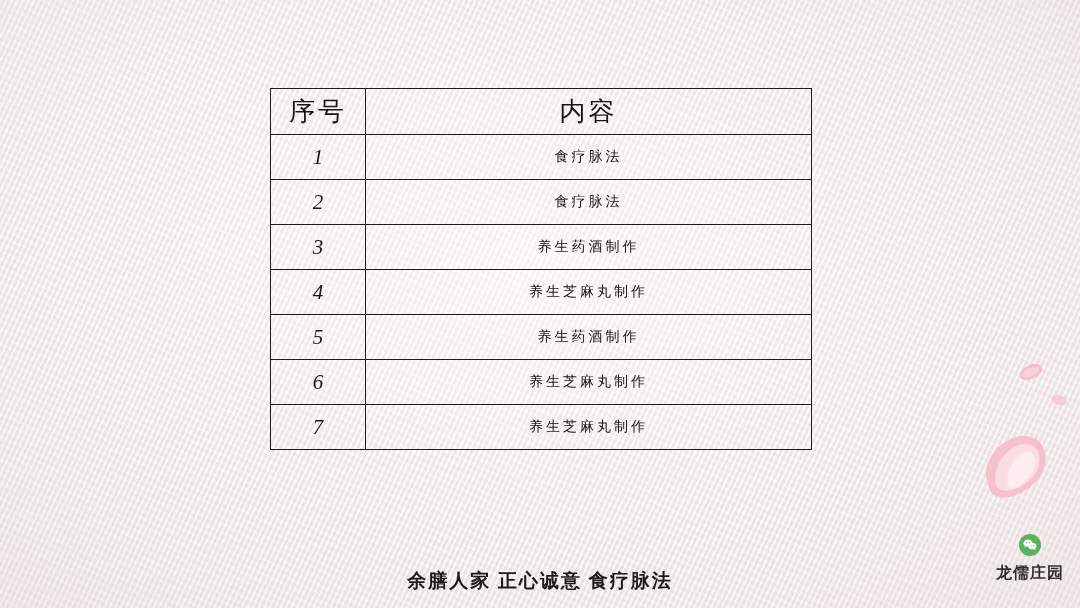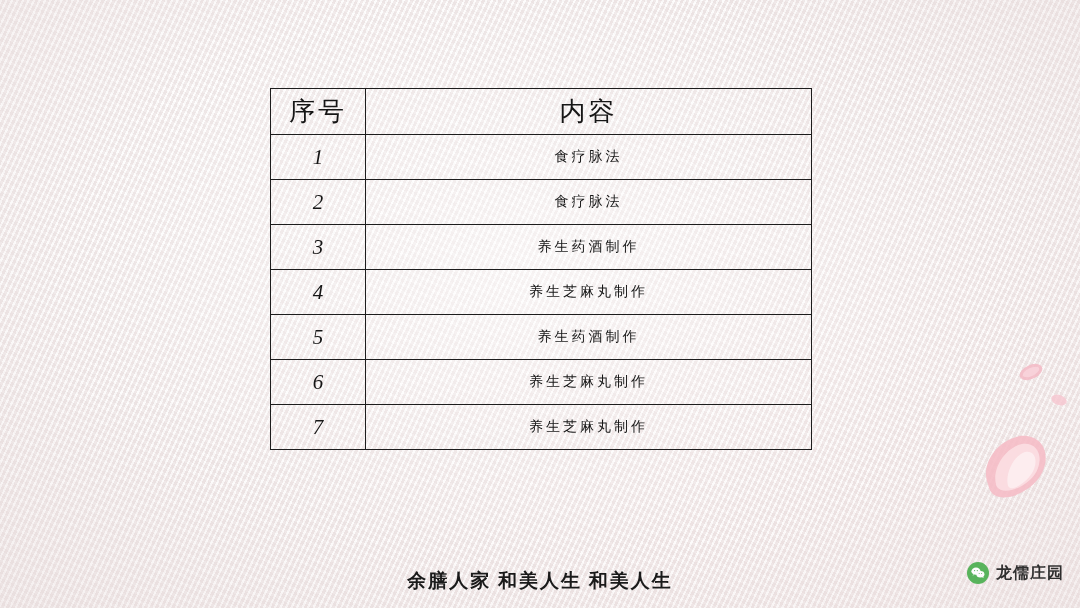--- a/index.html
+++ b/index.html
@@ -104,20 +104,21 @@
     position: absolute;
     right: 16px;
     bottom: 24px;
     display: flex;
     align-items: center;
     gap: 7px;
     color: #2b2b2b;
     font-size: 16px;
     letter-spacing: 1px;
     opacity: 0.92;
+    flex-direction: column;
   }
   .wechat-badge {
     width: 22px;
     height: 22px;
     border-radius: 50%;
     background: #4caf50;
     display: flex;
     align-items: center;
     justify-content: center;
     color: #fff;
@@ -200,21 +201,21 @@
           <td class="content-cell">养生芝麻丸制作</td>
         </tr>
         <tr>
           <td class="num-cell">7</td>
           <td class="content-cell">养生芝麻丸制作</td>
         </tr>
       </tbody>
     </table>
   </div>
 
-  <div class="footer-slogan">余膳人家 和美人生 和美人生</div>
+  <div class="footer-slogan">余膳人家 正心诚意 食疗脉法</div>
 
   <div class="watermark">
     <span class="wechat-badge">
       <svg width="14" height="12" viewBox="0 0 14 12" aria-hidden="true">
         <ellipse cx="5" cy="4.2" rx="4.6" ry="3.6" fill="#ffffff"></ellipse>
         <path d="M2.6 7.2 L1.3 8.6 L3.2 8.0 Z" fill="#ffffff"></path>
         <ellipse cx="9.4" cy="7.2" rx="4" ry="3.2" fill="#ffffff"></ellipse>
         <path d="M11.8 9.8 L13.0 11.0 L11.2 10.6 Z" fill="#ffffff"></path>
         <circle cx="3.6" cy="3.6" r="0.6" fill="#4caf50"></circle>
         <circle cx="6.3" cy="3.6" r="0.6" fill="#4caf50"></circle>

